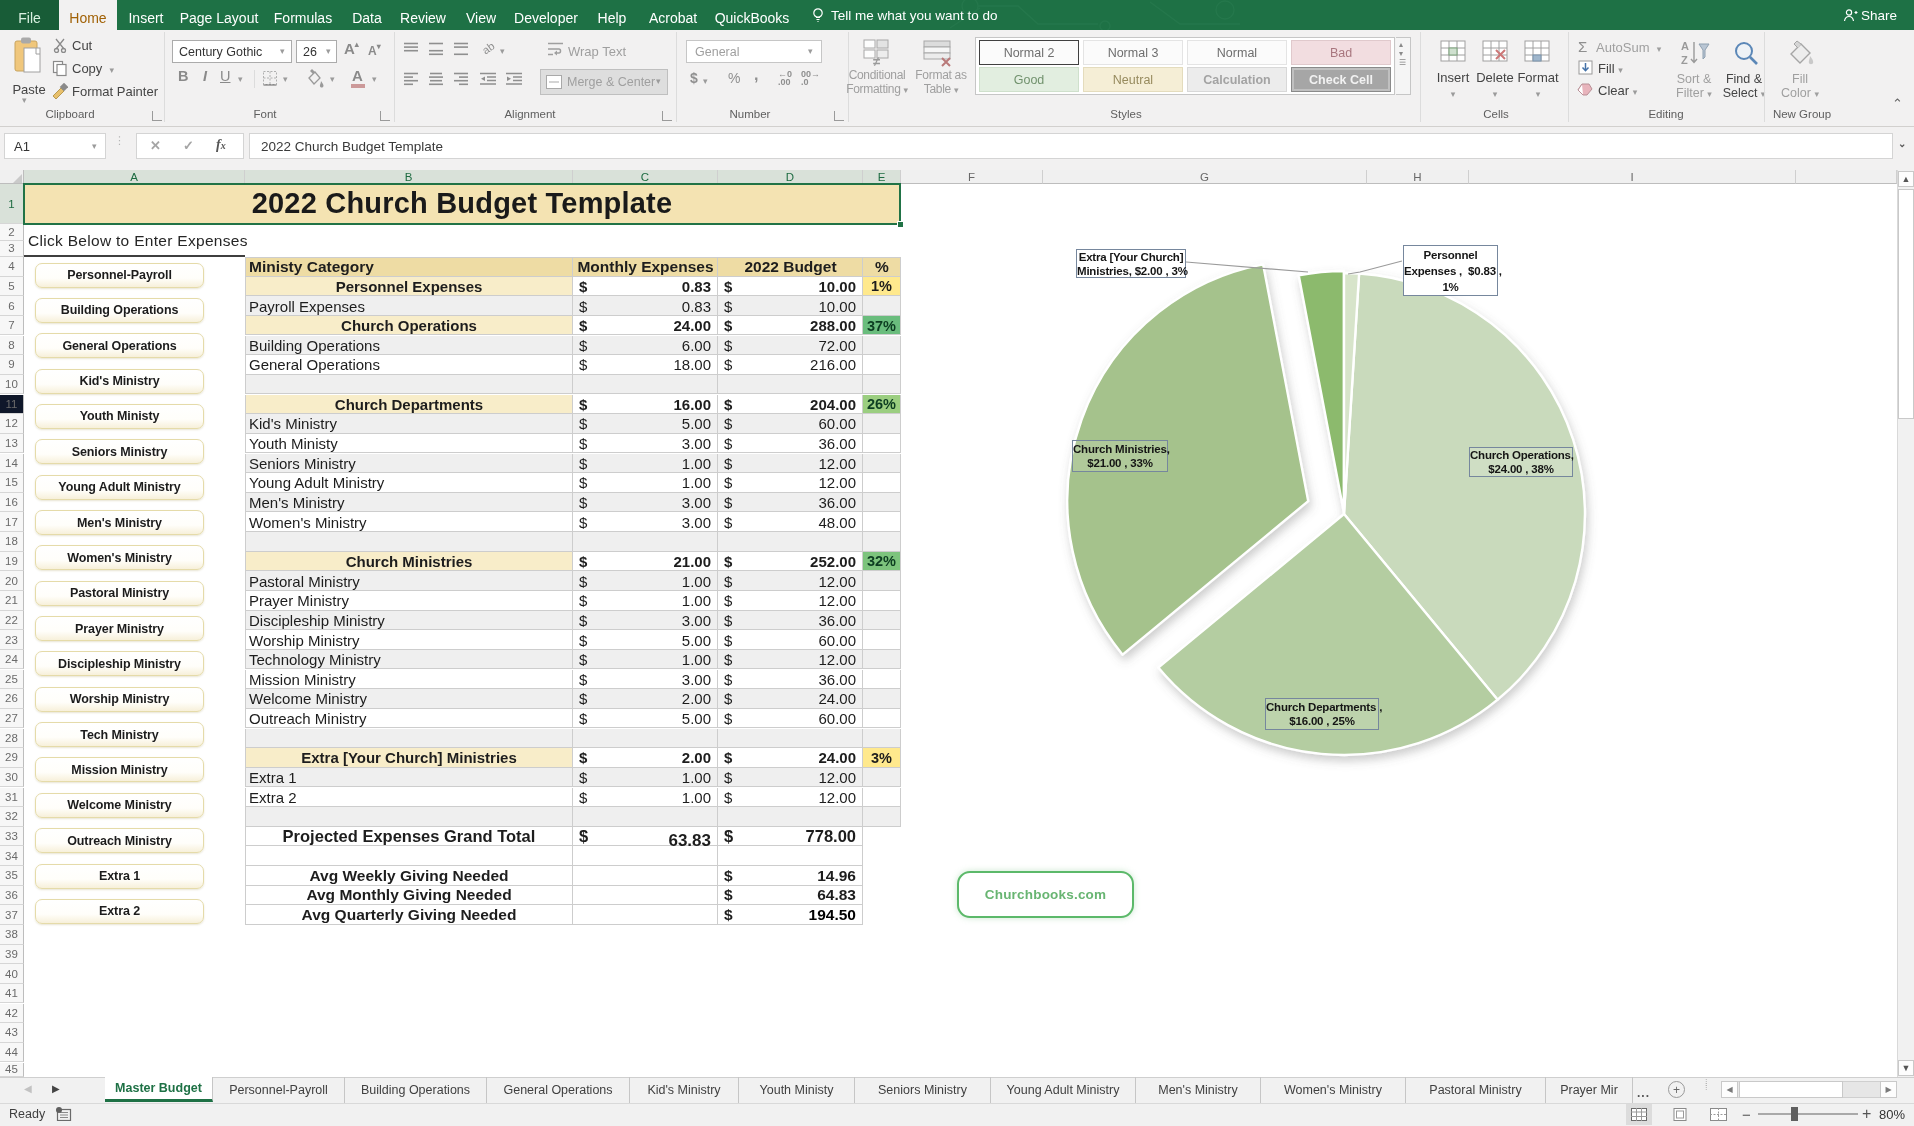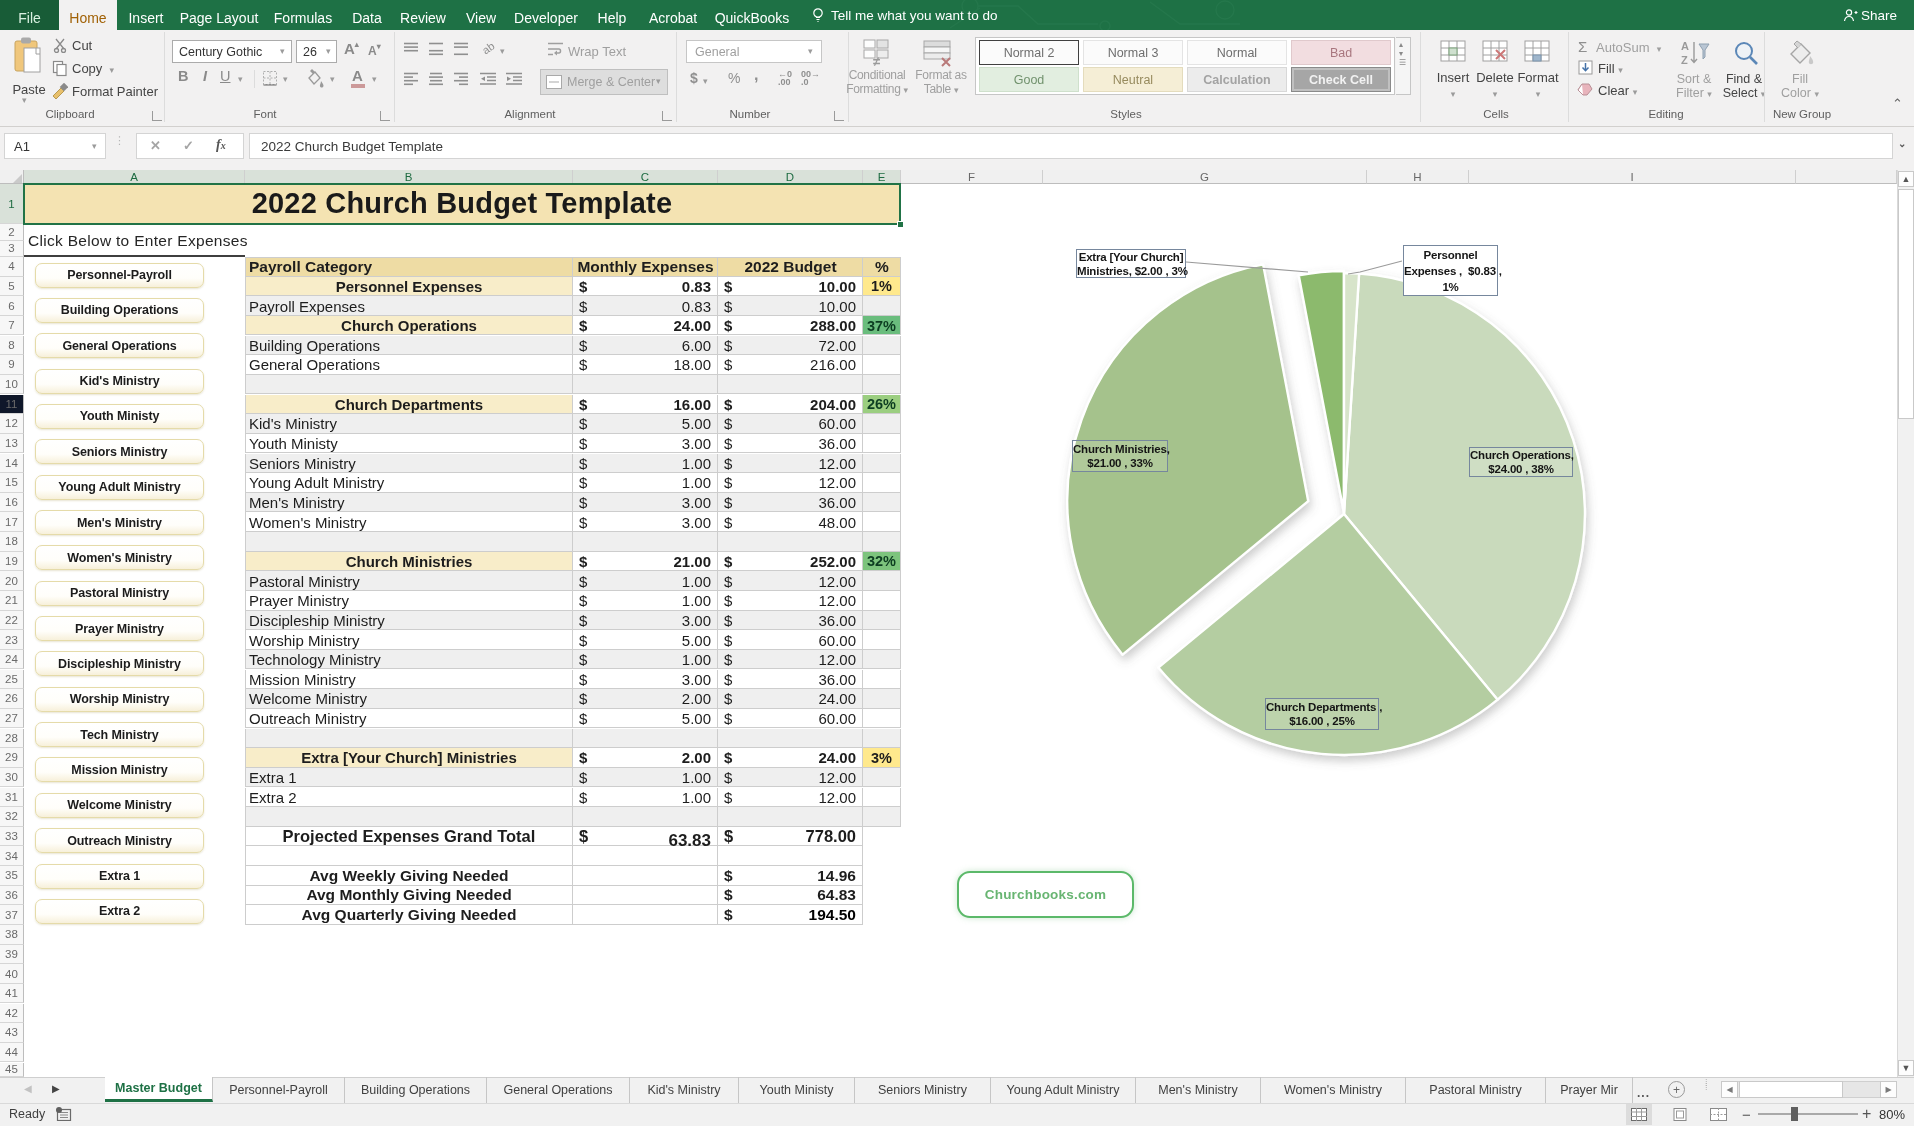--- a/index.html
+++ b/index.html
@@ -379,21 +379,21 @@
 <div class="a" style="left:25px;top:185px;width:874px;height:38px;background:#f4e3b2"></div>
 <div class="a cc" style="left:25px;top:183px;width:874px;height:41px;font-size:29px;font-weight:bold;color:#1a1a1a;letter-spacing:.2px">2022 Church Budget Template</div>
 <div class="a" style="left:23px;top:183px;width:878px;height:42px;border:2px solid #217346"></div>
 <div class="a" style="left:897px;top:221px;width:7px;height:7px;background:#217346;border:1px solid #fff"></div>
 <div class="a" style="left:28px;top:232px;font-size:15.5px;color:#262626;letter-spacing:.3px">Click Below to Enter Expenses</div>
 <div class="a" style="left:24px;top:255px;width:221px;height:2px;background:#3f3f3f"></div>
 <div class="a" style="left:245px;top:257.0px;width:328px;height:19.6px;background:#eedca4;border-right:1px solid #cdcdcd;border-bottom:1px solid #cdcdcd;border-left:1px solid #cdcdcd;"></div>
 <div class="a" style="left:573px;top:257.0px;width:145px;height:19.6px;background:#eedca4;border-right:1px solid #cdcdcd;border-bottom:1px solid #cdcdcd;"></div>
 <div class="a" style="left:718px;top:257.0px;width:145px;height:19.6px;background:#eedca4;border-right:1px solid #cdcdcd;border-bottom:1px solid #cdcdcd;"></div>
 <div class="a" style="left:863px;top:257.0px;width:38px;height:19.6px;background:#eedca4;border-right:1px solid #cdcdcd;border-bottom:1px solid #cdcdcd;"></div>
-<div class="a" style="left:249px;top:257.0px;width:320px;height:19.6px;display:flex;align-items:center;justify-content:flex-start;font-size:15.5px;font-weight:bold;color:#1d1d1d;white-space:nowrap">Payroll Category</div>
+<div class="a" style="left:249px;top:257.0px;width:320px;height:19.6px;display:flex;align-items:center;justify-content:flex-start;font-size:15.5px;font-weight:bold;color:#1d1d1d;white-space:nowrap">Ministy Category</div>
 <div class="a" style="left:577px;top:257.0px;width:137px;height:19.6px;display:flex;align-items:center;justify-content:center;font-size:15.5px;font-weight:bold;color:#1d1d1d;white-space:nowrap">Monthly Expenses</div>
 <div class="a" style="left:722px;top:257.0px;width:137px;height:19.6px;display:flex;align-items:center;justify-content:center;font-size:15.5px;font-weight:bold;color:#1d1d1d;white-space:nowrap">2022 Budget</div>
 <div class="a" style="left:863px;top:257.0px;width:38px;height:19.6px;display:flex;align-items:center;justify-content:center;font-size:15.5px;font-weight:bold;color:#1d1d1d;white-space:nowrap">%</div>
 <div class="a" style="left:245px;top:276.6px;width:328px;height:19.6px;background:#f8edc9;border-right:1px solid #cdcdcd;border-bottom:1px solid #cdcdcd;border-left:1px solid #cdcdcd;"></div>
 <div class="a" style="left:573px;top:276.6px;width:145px;height:19.6px;background:#ffffff;border-right:1px solid #cdcdcd;border-bottom:1px solid #cdcdcd;"></div>
 <div class="a" style="left:718px;top:276.6px;width:145px;height:19.6px;background:#ffffff;border-right:1px solid #cdcdcd;border-bottom:1px solid #cdcdcd;"></div>
 <div class="a" style="left:863px;top:276.6px;width:38px;height:19.6px;background:#ffe98d;border-right:1px solid #cdcdcd;border-bottom:1px solid #cdcdcd;"></div>
 <div class="a" style="left:249px;top:276.6px;width:320px;height:19.6px;display:flex;align-items:center;justify-content:center;font-size:15px;font-weight:bold;color:#1d1d1d;white-space:nowrap">Personnel Expenses</div>
 <div class="a" style="left:579px;top:276.6px;height:19.6px;display:flex;align-items:center;font-size:15px;font-weight:bold;color:#1d1d1d">$</div>
 <div class="a" style="left:573px;top:276.6px;width:138px;height:19.6px;display:flex;align-items:center;justify-content:flex-end;font-size:15px;font-weight:bold;color:#1d1d1d">0.83</div>

